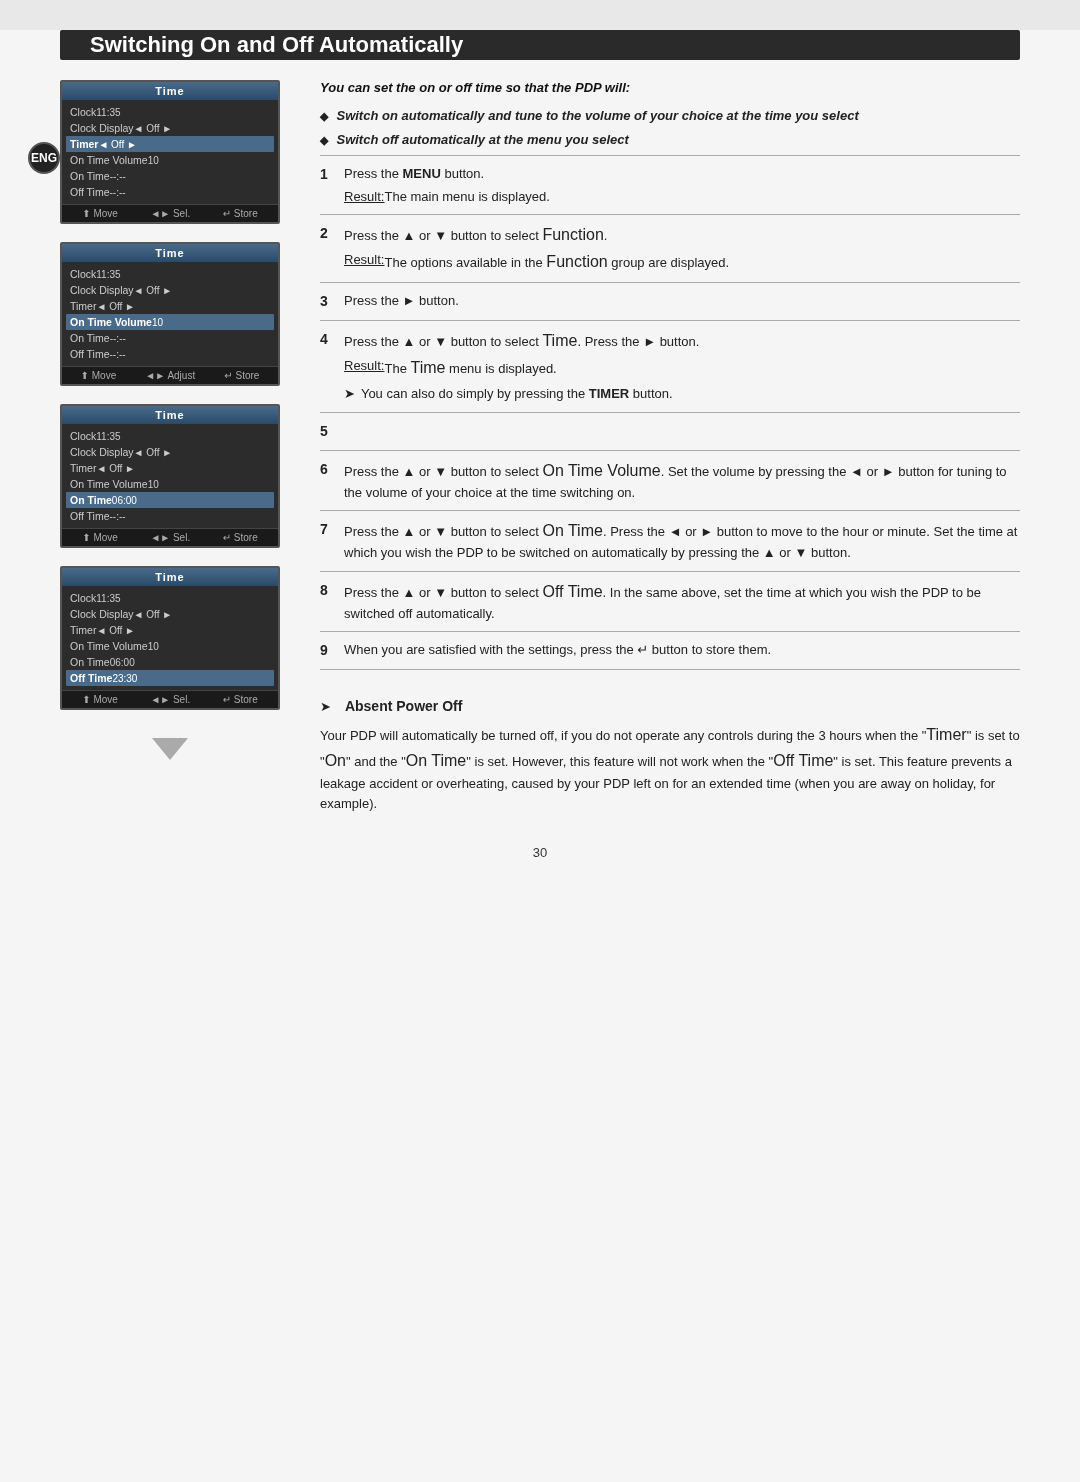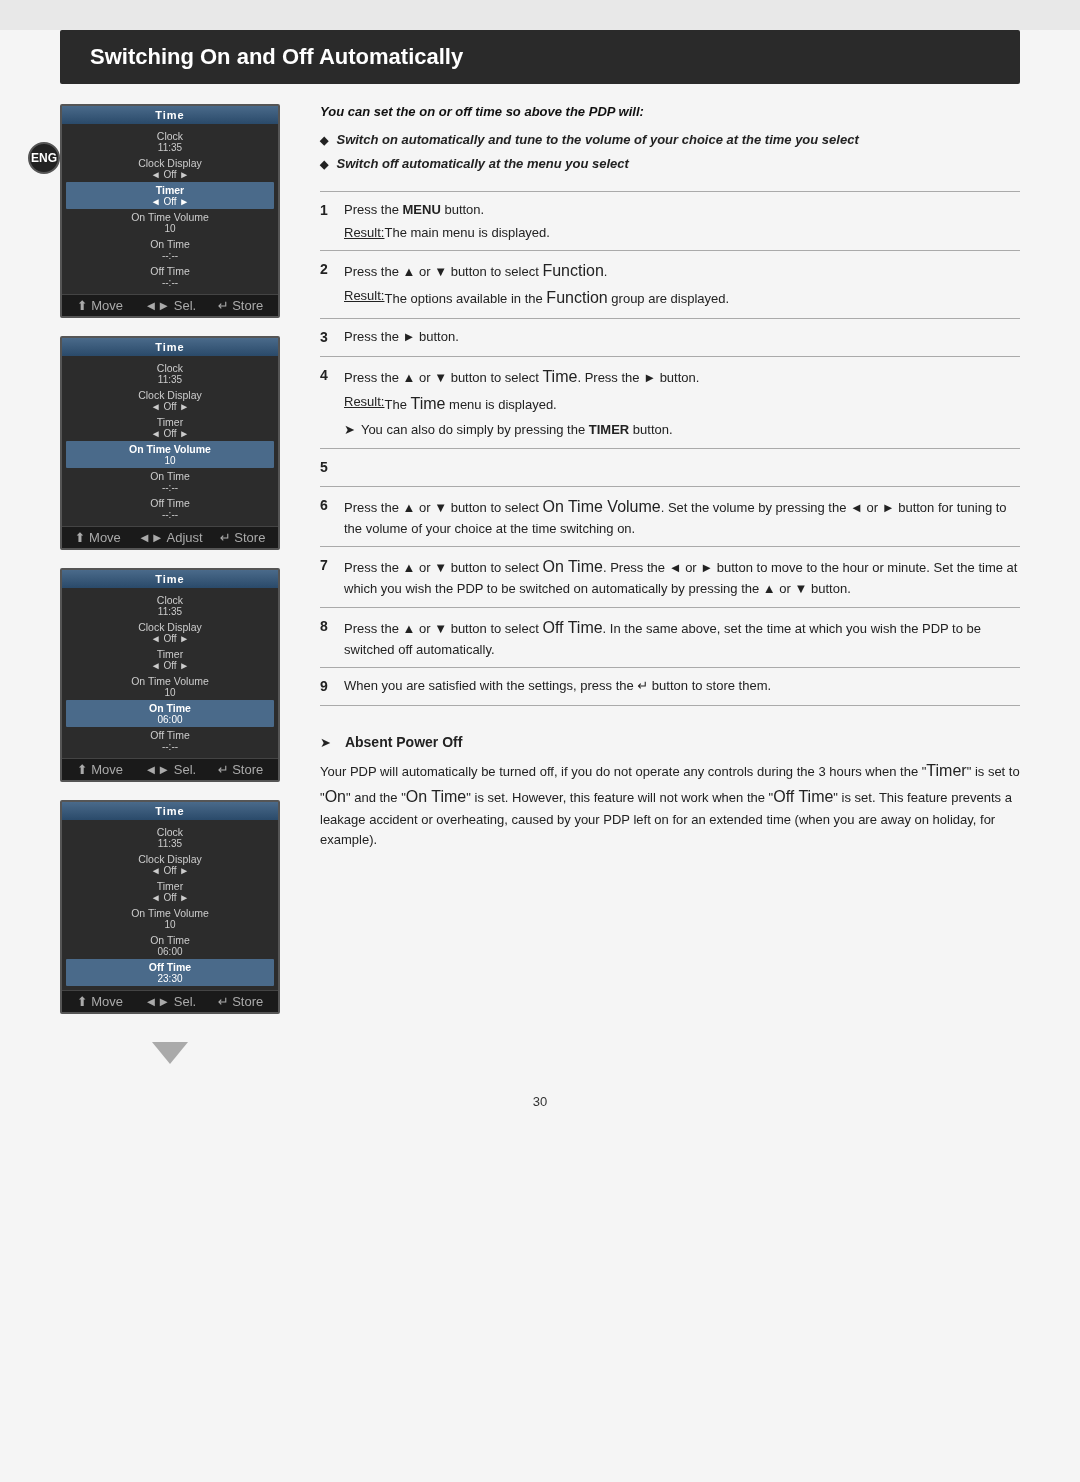--- a/index.html
+++ b/index.html
@@ -15,21 +15,21 @@
       width: 1080px;
       min-height: 1482px;
       background: #f5f5f5;
       position: relative;
       padding: 0;
     }
     
     .title-bar {
       background: #2a2a2a;
       margin: 30px 60px 0 60px;
-      padding: 14px 30px;
+      padding: 2px 30px;
       border-radius: 2px;
     }
     .title-bar h1 {
       color: #fff;
       font-size: 22px;
       font-weight: bold;
       font-family: Arial, sans-serif;
     }
     
     .eng-badge {
@@ -80,25 +80,23 @@
       padding: 3px 0;
       font-size: 11px;
       font-weight: bold;
       letter-spacing: 1px;
     }
     .menu-box .menu-rows {
       padding: 4px 8px;
     }
     .menu-box .menu-row {
       display: flex;
-      justify-content: space-between;
       align-items: center;
       padding: 2px 0;
       font-size: 10.5px;
-      flex-direction: column;
     }
     .menu-box .menu-row.selected {
       background: #4a6a8a;
       color: #fff;
       padding: 2px 4px;
       margin: 0 -4px;
       border-radius: 1px;
     }
     .menu-box .menu-row .row-label {
       font-weight: normal;
@@ -113,21 +111,21 @@
       font-size: 10px;
     }
     .menu-box .menu-row.selected .row-value {
       color: #fff;
     }
     .menu-box .menu-footer {
       background: #1a1a1a;
       display: flex;
       justify-content: space-around;
       padding: 3px 4px;
-      font-size: 13px;
+      font-size: 10px;
       color: #aaa;
       border-top: 1px solid #444;
     }
     .menu-box .menu-footer span {
       display: flex;
       align-items: center;
       gap: 2px;
     }
     
     .right-col {
@@ -136,21 +134,21 @@
     }
     .intro-bold {
       font-style: italic;
       font-weight: bold;
       font-size: 13px;
       margin-bottom: 12px;
       color: #111;
     }
     .bullet-list {
       list-style: none;
-      margin-bottom: 18px;
+      margin-bottom: 6px;
       padding-left: 0;
     }
     .bullet-list li {
       display: flex;
       align-items: flex-start;
       margin-bottom: 6px;
       font-style: italic;
       font-weight: bold;
       font-size: 13px;
       line-height: 1.4;
@@ -411,21 +409,21 @@
           <span>↵ Store</span>
         </div>
       </div>
 
       <div class="bottom-triangle"></div>
 
     </div>
 
     <div class="right-col">
 
-      <p class="intro-bold">You can set the on or off time so above the PDP will:</p>
+      <p class="intro-bold">You can set the on or off time so that the PDP will:</p>
 
       <ul class="bullet-list">
         <li>
             <span>Switch on automatically and tune to the volume of your choice at the time you select</span>
           </li>
         <li>
             <span>Switch off automatically at the menu you select</span>
           </li>
       </ul>
 

